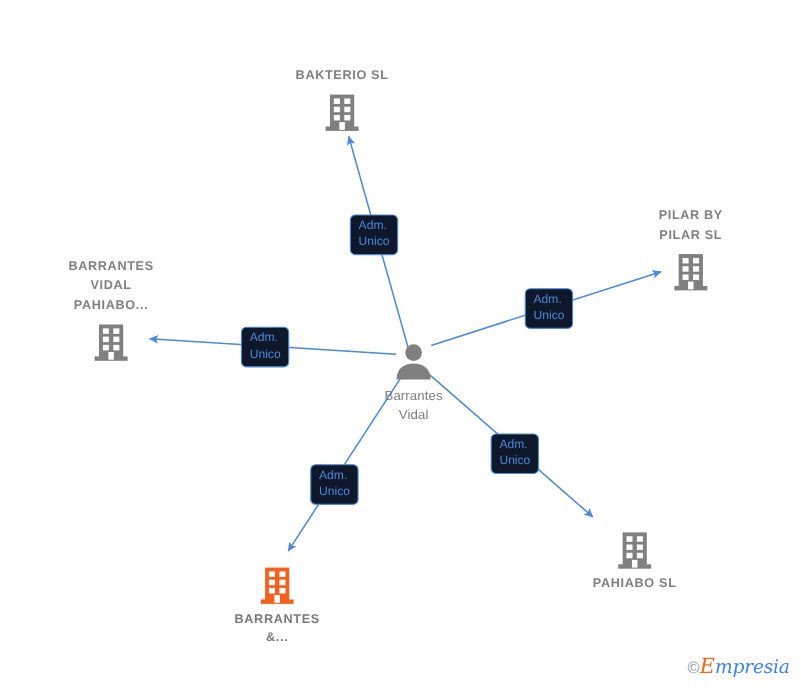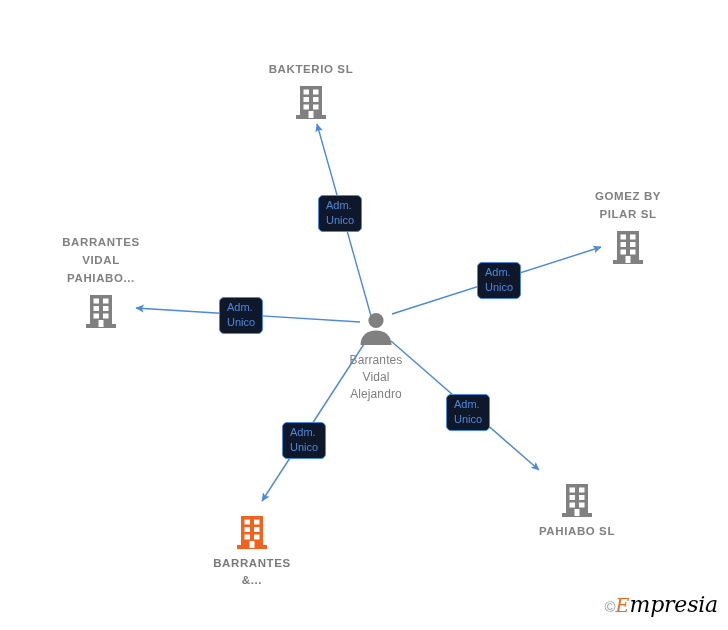--- a/index.html
+++ b/index.html
@@ -82,24 +82,24 @@
     color: #7f9da6;
     font-size: 15px;
   }
   .watermark .brand-e {
     color: #f26722;
     font-family: "DejaVu Serif", serif;
     font-style: italic;
     font-size: 19px;
   }
   .watermark .brand-rest {
-    color: #000000;
+    color: #3b82f6;
     font-family: "DejaVu Serif", serif;
     font-style: italic;
-    font-size: 22px;
+    font-size: 17px;
     letter-spacing: -0.2px;
   }
 </style>
 </head>
 <body>
 
 <div id="canvas">
 
   <svg id="edges" viewBox="0 0 728 630" xmlns="http://www.w3.org/2000/svg">
     <defs>
@@ -128,21 +128,21 @@
       <rect x="24" y="9.5" width="5.5" height="5" fill="#ffffff"></rect>
       <rect x="14.5" y="17" width="5.5" height="5" fill="#ffffff"></rect>
       <rect x="24" y="17" width="5.5" height="5" fill="#ffffff"></rect>
       <rect x="14.5" y="24.5" width="5.5" height="5" fill="#ffffff"></rect>
       <rect x="24" y="24.5" width="5.5" height="5" fill="#ffffff"></rect>
       <rect x="19.5" y="31" width="5" height="7" fill="#ffffff"></rect>
     </svg>
   </div>
 
   <div class="node company label-top" style="left:628px; top:189px;">
-    <span class="label">GOMEZ BY</span>
+    <span class="label">PILAR BY</span>
     <span class="label">PILAR  SL</span>
     <svg class="glyph" viewBox="0 0 44 44" xmlns="http://www.w3.org/2000/svg">
       <rect x="11" y="6" width="22" height="32" fill="#808080"></rect>
       <rect x="7" y="35" width="30" height="4" fill="#808080"></rect>
       <rect x="14.5" y="9.5" width="5.5" height="5" fill="#ffffff"></rect>
       <rect x="24" y="9.5" width="5.5" height="5" fill="#ffffff"></rect>
       <rect x="14.5" y="17" width="5.5" height="5" fill="#ffffff"></rect>
       <rect x="24" y="17" width="5.5" height="5" fill="#ffffff"></rect>
       <rect x="14.5" y="24.5" width="5.5" height="5" fill="#ffffff"></rect>
       <rect x="24" y="24.5" width="5.5" height="5" fill="#ffffff"></rect>
@@ -167,21 +167,20 @@
     </svg>
   </div>
 
   <div class="node person label-bottom" style="left:376px; top:307px;">
     <svg class="glyph" viewBox="0 0 44 44" xmlns="http://www.w3.org/2000/svg">
       <circle cx="22" cy="13.5" r="7.6" fill="#808080"></circle>
       <path d="M6.5,38 C6.5,28.5 13,23.5 22,23.5 C31,23.5 37.5,28.5 37.5,38 Z" fill="#808080"></path>
     </svg>
     <span class="label">Barrantes</span>
     <span class="label">Vidal</span>
-    <span class="label">Alejandro</span>
   </div>
 
   <div class="node company highlight label-bottom" style="left:252px; top:510px;">
     <svg class="glyph" viewBox="0 0 44 44" xmlns="http://www.w3.org/2000/svg">
       <rect x="11" y="6" width="22" height="32" fill="#f4611f"></rect>
       <rect x="7" y="35" width="30" height="4" fill="#f4611f"></rect>
       <rect x="14.5" y="9.5" width="5.5" height="5" fill="#ffffff"></rect>
       <rect x="24" y="9.5" width="5.5" height="5" fill="#ffffff"></rect>
       <rect x="14.5" y="17" width="5.5" height="5" fill="#ffffff"></rect>
       <rect x="24" y="17" width="5.5" height="5" fill="#ffffff"></rect>

